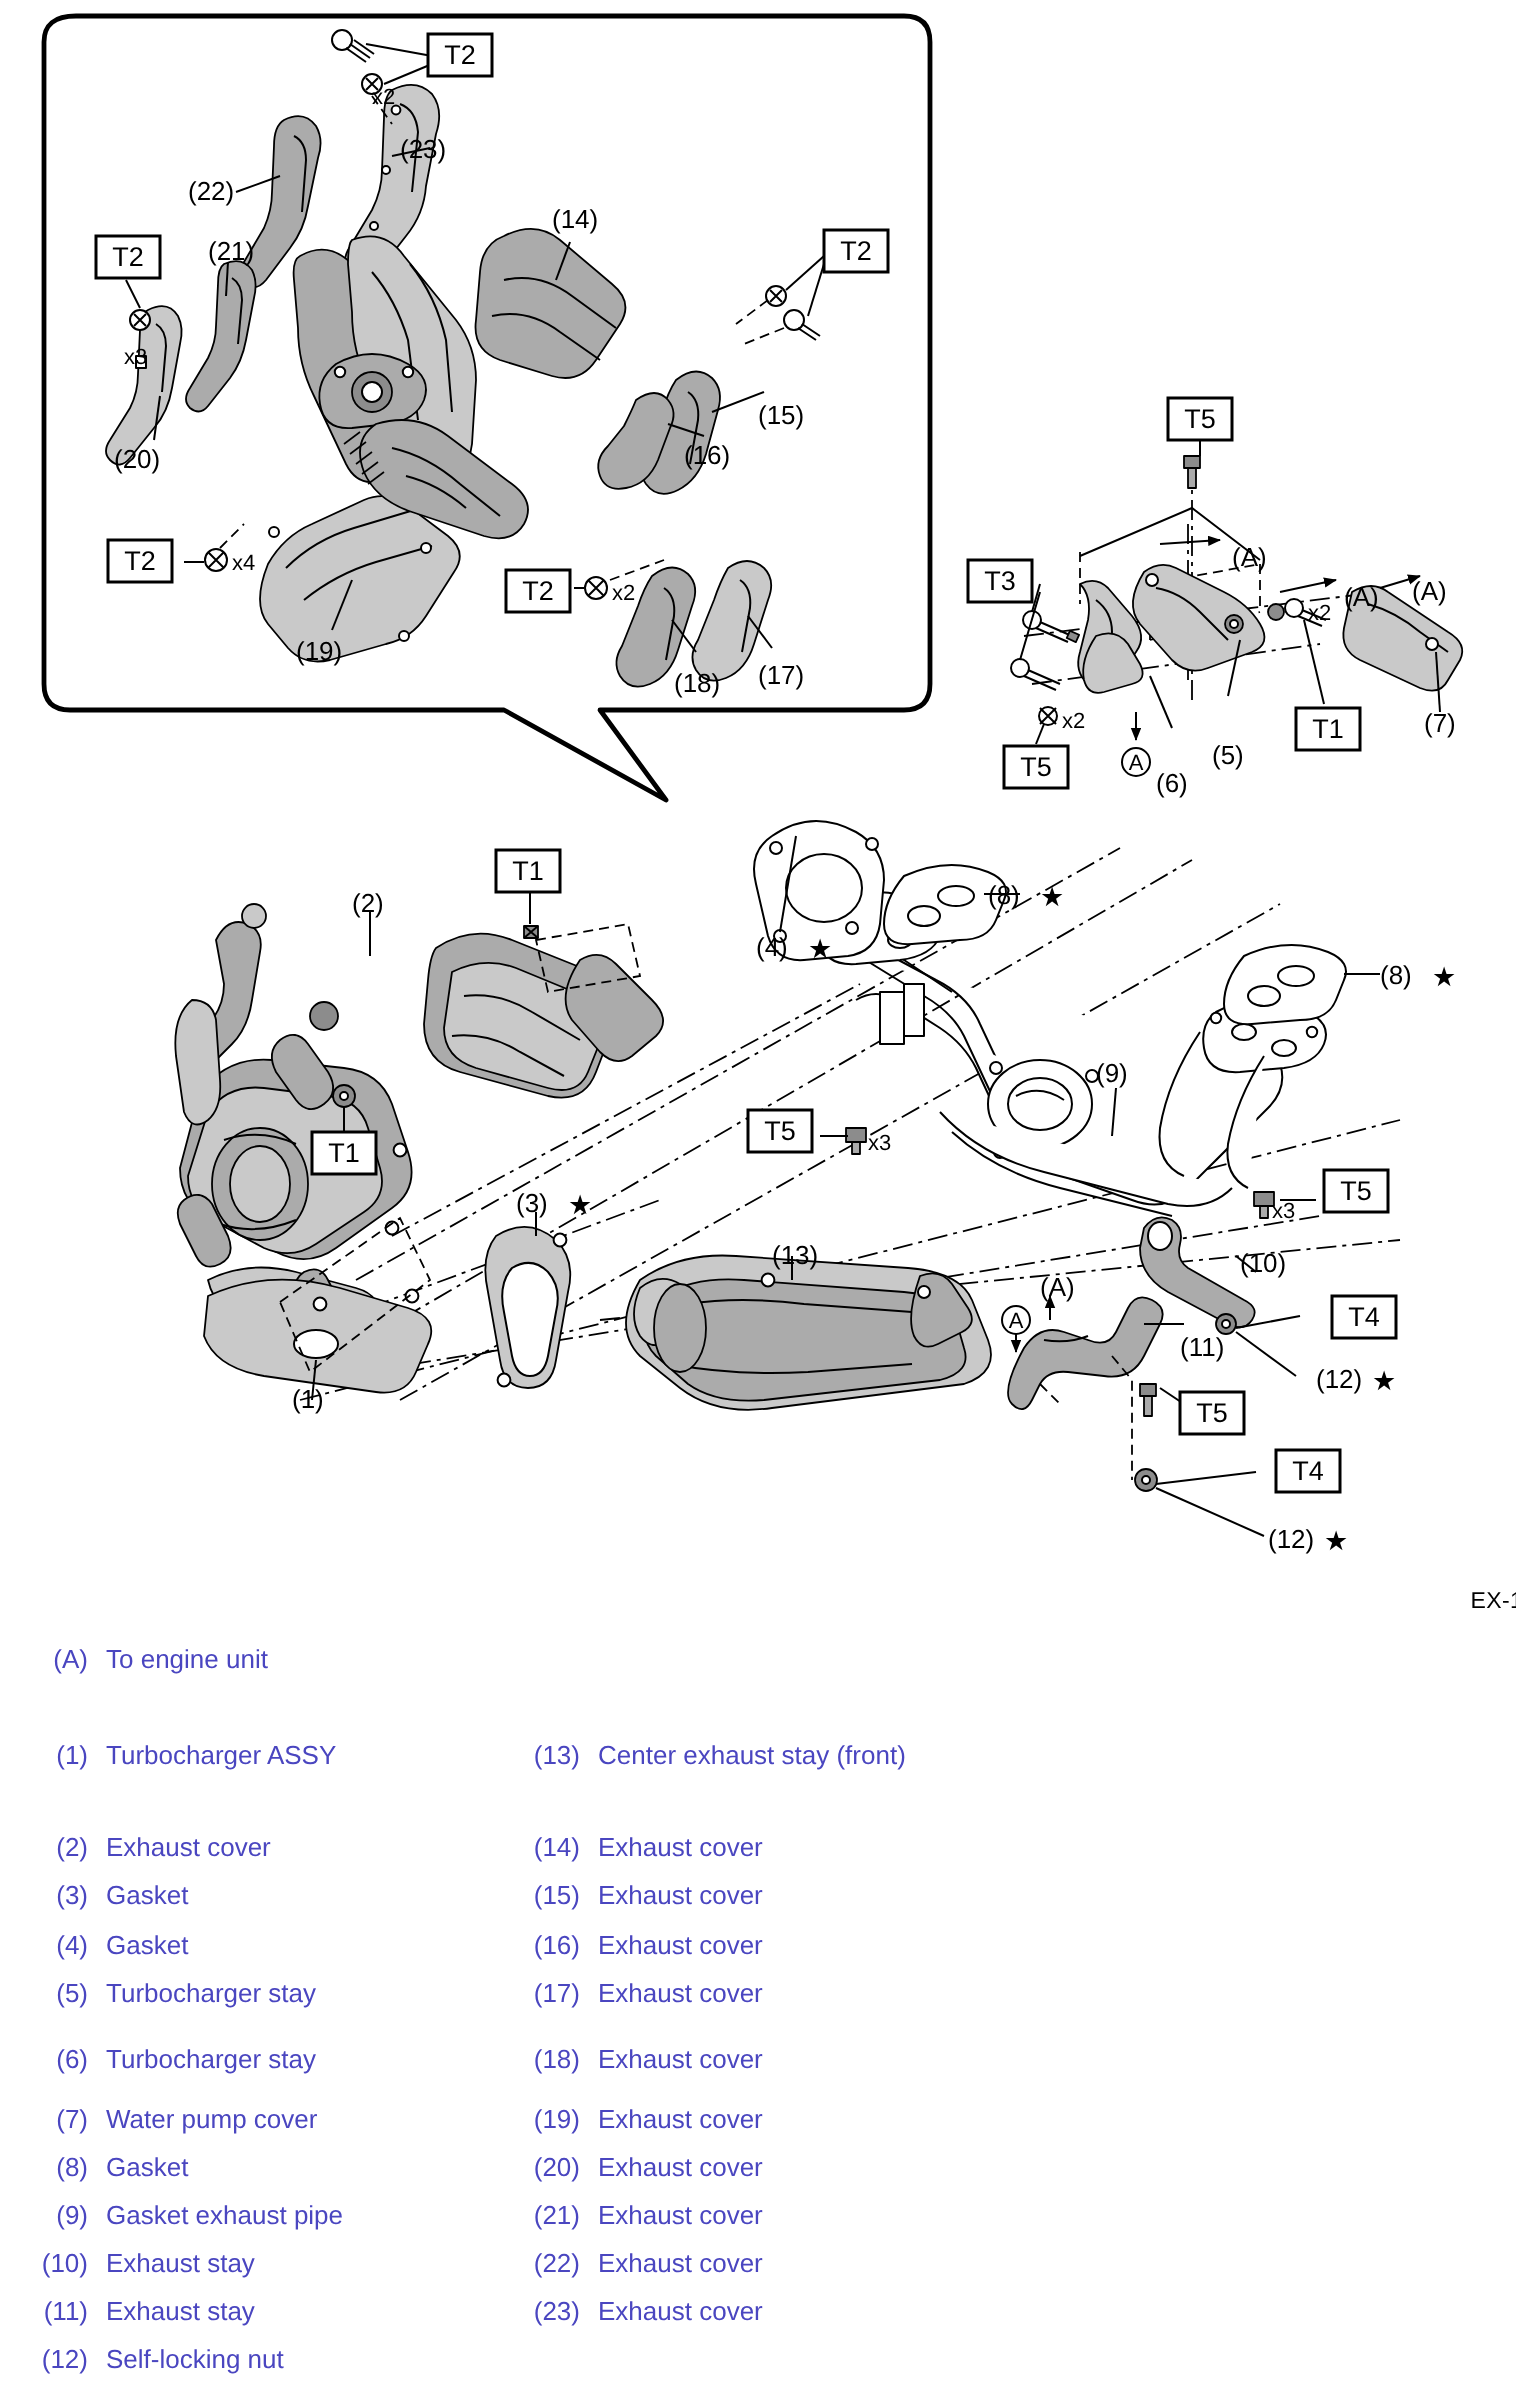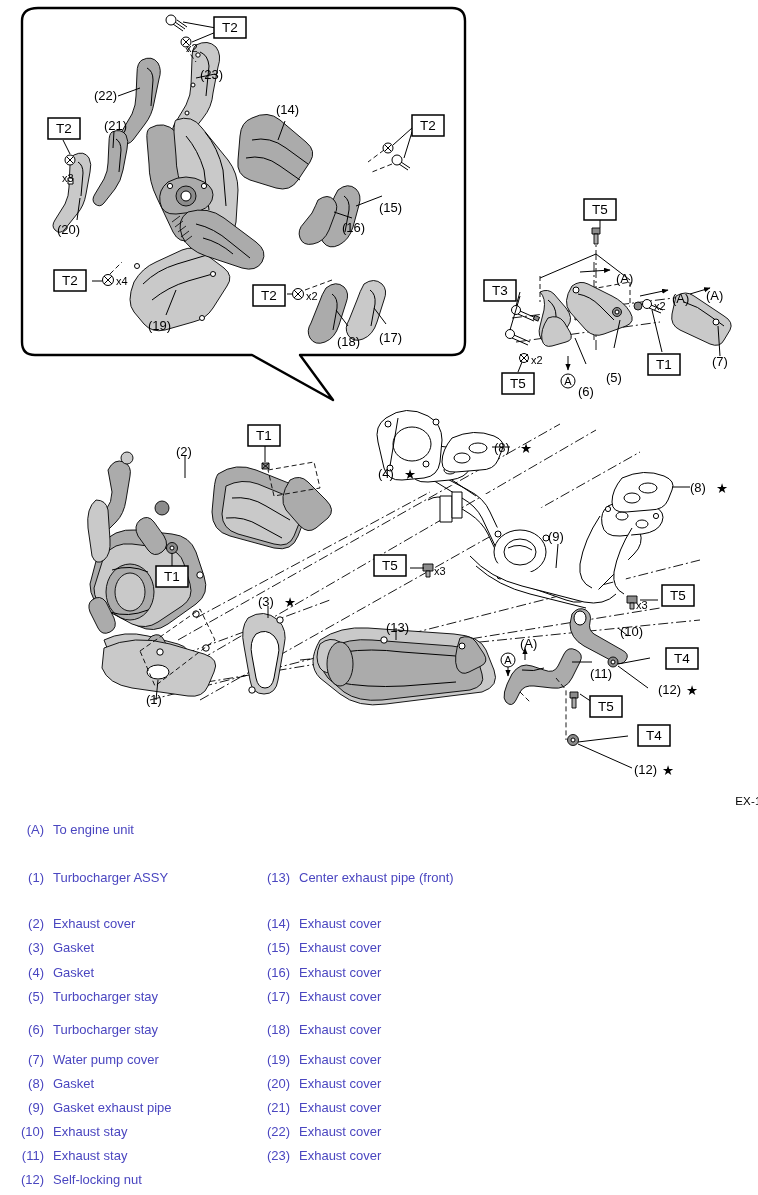--- a/index.html
+++ b/index.html
@@ -614,21 +614,21 @@
     <span class="leg-num">(11)</span>
     <span class="leg-txt">Exhaust stay</span>
   </div>
   <div class="leg-row col-a" style="top:366px;">
     <span class="leg-num">(12)</span>
     <span class="leg-txt">Self-locking nut</span>
   </div>
 
   <div class="leg-row col-b" style="top:64px;">
     <span class="leg-num">(13)</span>
-    <span class="leg-txt">Center exhaust pipe (front)</span>
+    <span class="leg-txt">Center exhaust stay (front)</span>
   </div>
   <div class="leg-row col-b" style="top:110px;">
     <span class="leg-num">(14)</span>
     <span class="leg-txt">Exhaust cover</span>
   </div>
   <div class="leg-row col-b" style="top:134px;">
     <span class="leg-num">(15)</span>
     <span class="leg-txt">Exhaust cover</span>
   </div>
   <div class="leg-row col-b" style="top:159px;">

